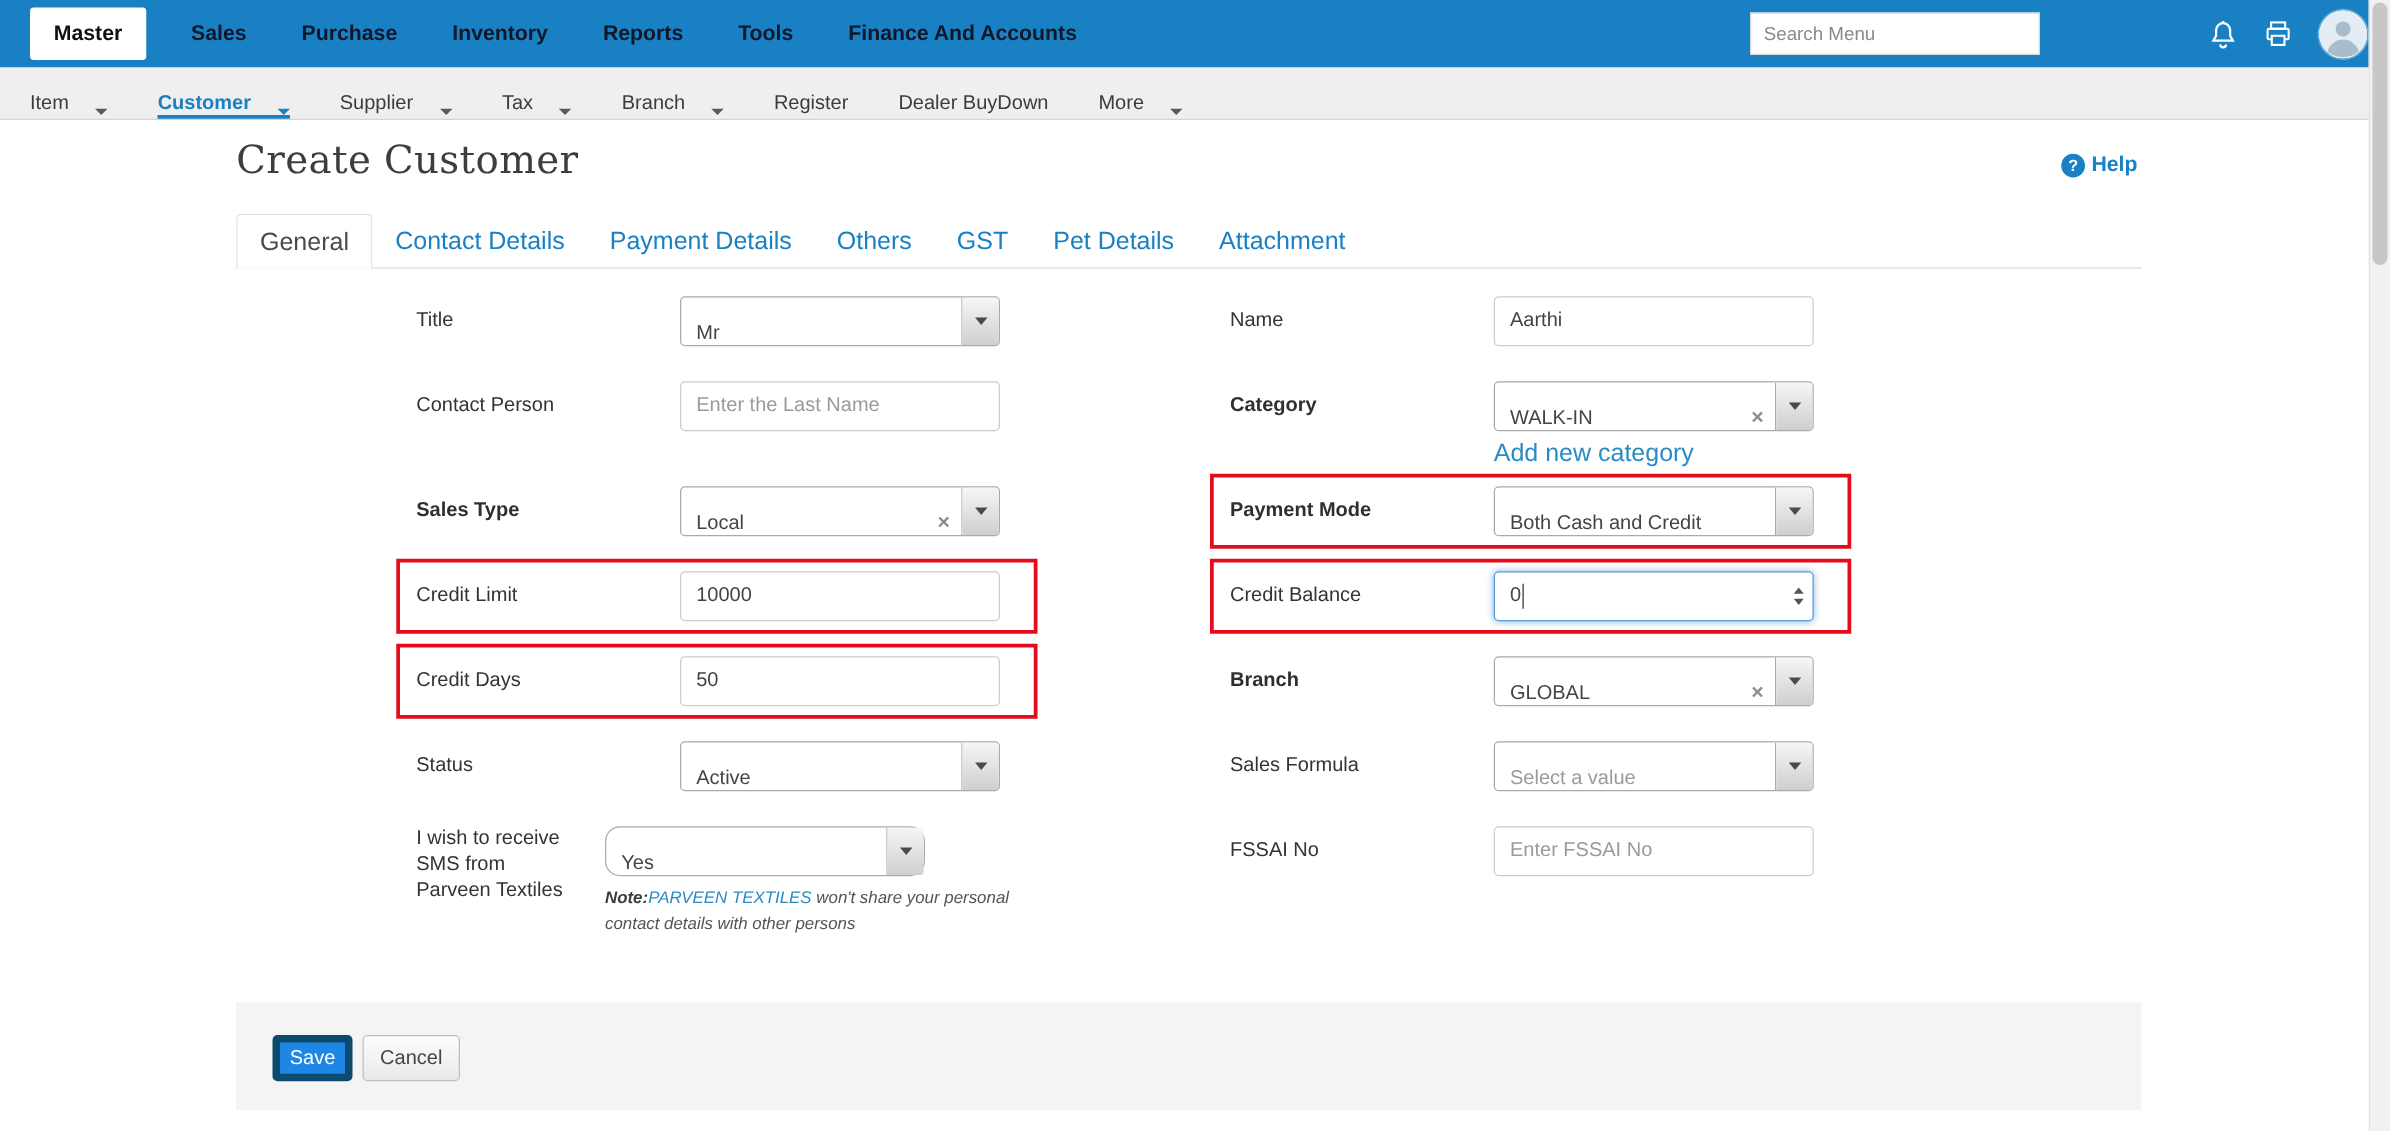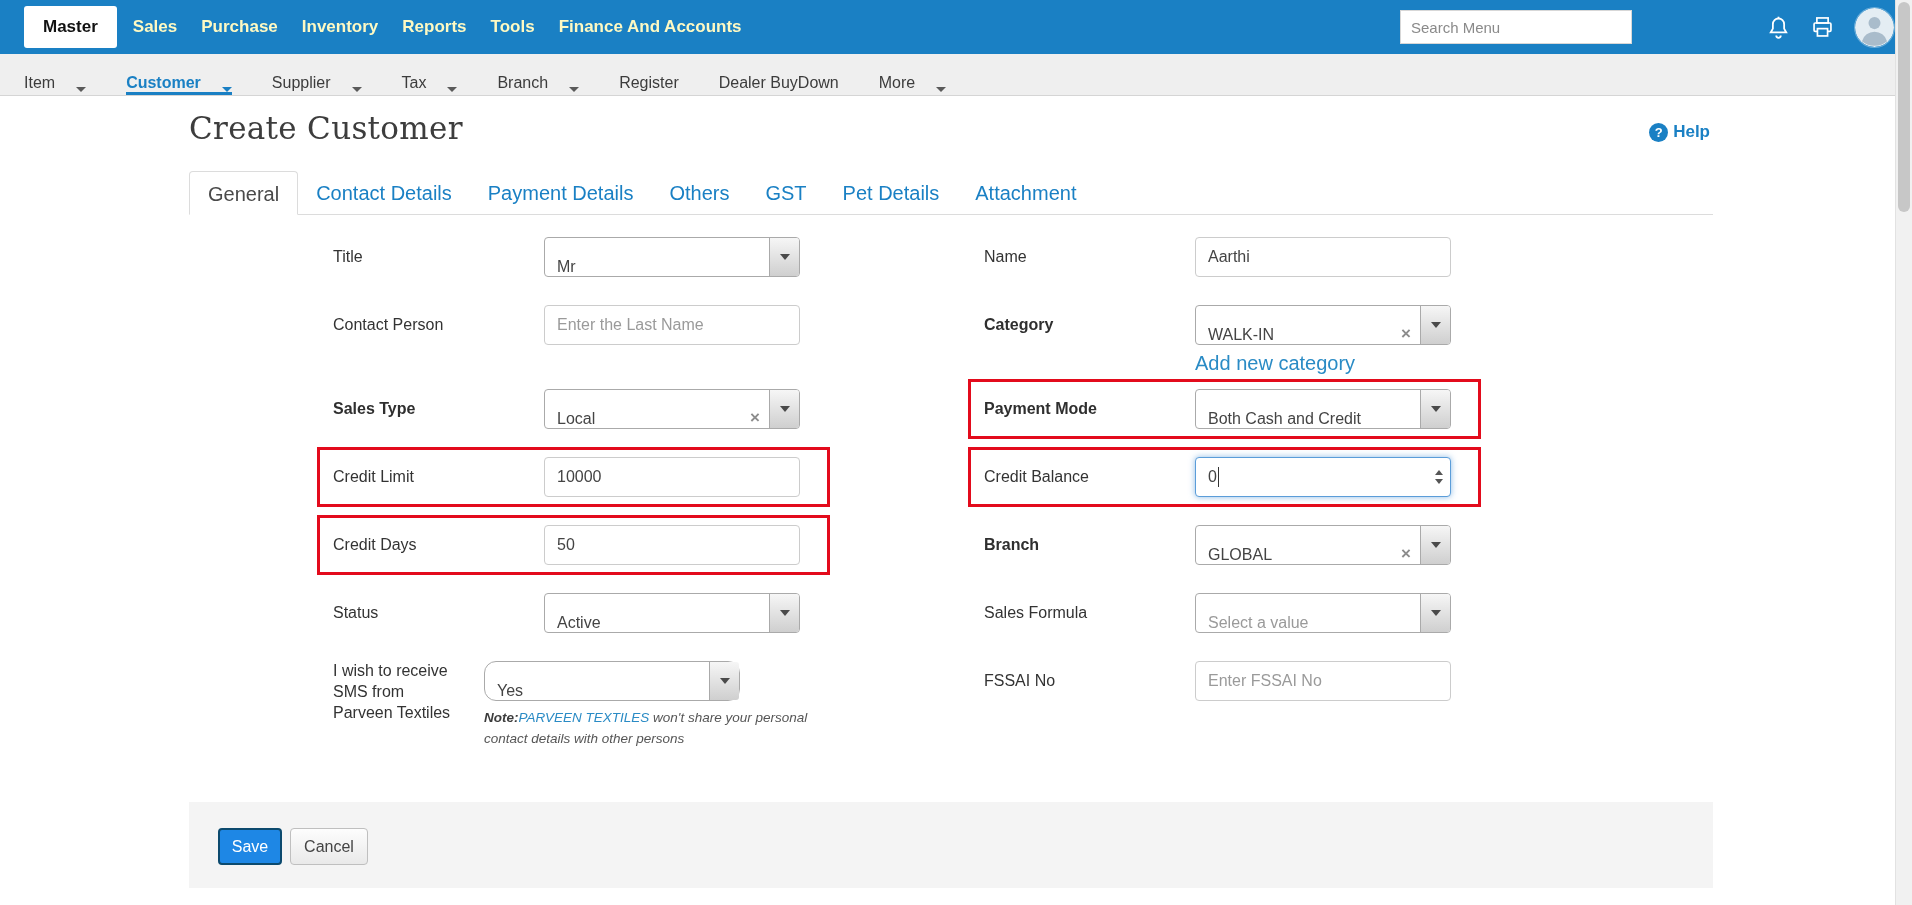--- a/index.html
+++ b/index.html
@@ -5,22 +5,22 @@
   * { margin:0; padding:0; box-sizing:border-box; }
   html,body { width:1912px; height:905px; background:#fff; overflow:hidden;
               font-family:"Liberation Sans", sans-serif; font-size:16px; color:#333; }
 
   
   .scrollbar { position:absolute; right:0; top:0; width:17px; height:905px; background:#f1f1f1; border-left:1px solid #e2e2e2; }
   .scrollbar .thumb { position:absolute; left:2px; top:2px; width:12px; height:210px; background:#c7c7c7; border-radius:6px; }
 
   
   .topbar { position:absolute; left:0; top:0; width:1895px; height:54px; background:#1a80c4; display:flex; align-items:center; }
-  .tb-menu { display:flex; align-items:center; gap:24px; padding-left:24px; }
-  .tb-item { color:#fef9c3; font-weight:700; font-size:17px; cursor:pointer; white-space:nowrap; }
+  .tb-menu { display:flex; align-items:center; gap:44px; padding-left:24px; }
+  .tb-item { color:#0f172a; font-weight:700; font-size:17px; cursor:pointer; white-space:nowrap; }
   .tb-item.active { background:#fff; color:#111; border-radius:3px; padding:11px 19px; margin-right:-8px; }
   .tb-search { position:absolute; left:1400px; top:10px; width:232px; height:34px; border:1px solid #d7d7d7; border-radius:0;
                padding:0 10px; font-size:15px; color:#333; outline:none; font-family:"Liberation Sans",sans-serif; }
   .tb-search::placeholder { color:#8a8a8a; }
   .tb-icon { position:absolute; top:13px; width:28px; height:28px; display:flex; align-items:center; justify-content:center; cursor:pointer; }
   .tb-icon.bell { left:1764px; }
   .tb-icon.print { left:1808px; }
   .avatar { position:absolute; left:1855px; top:8px; width:39px; height:39px; border-radius:50%; overflow:hidden; cursor:pointer;
             box-shadow:0 0 0 1px rgba(255,255,255,.35); }
 
@@ -90,21 +90,21 @@
   .cat-link { margin-top:7px; font-size:20px; color:#2a8bc5; text-decoration:none; cursor:pointer; }
 
   .sms-note { margin-top:7px; width:336px; font-size:13.5px; font-style:italic; color:#555; line-height:1.55; }
   .sms-note .np { font-weight:700; color:#3c3c3c; }
   .sms-note .nl { color:#2a8bc5; text-decoration:none; }
 
   
   .footerbar { position:absolute; left:189px; top:802px; width:1524px; height:86px; background:#f4f4f4; display:flex;
                align-items:flex-start; padding:26px 0 0 29px; gap:8px; }
   .btn { height:37px; border-radius:4px; font-size:16px; cursor:pointer; font-family:"Liberation Sans",sans-serif; }
-  .btn-save { width:64px; background:#1e87e5; color:#fff; border:2px solid #0c4a6e; }
+  .btn-save { width:64px; background:#1e87e5; color:#fff; border:6px solid #0c4a6e; }
   .btn-cancel { width:78px; background:linear-gradient(to bottom,#fdfdfd,#e9e9e9); color:#444; border:1px solid #bfbfbf; }
 </style>
 </head>
 <body>
 
 <header class="topbar">
   <nav class="tb-menu">
     <div class="tb-item active">Master</div>
     <div class="tb-item">Sales</div>
     <div class="tb-item">Purchase</div>

